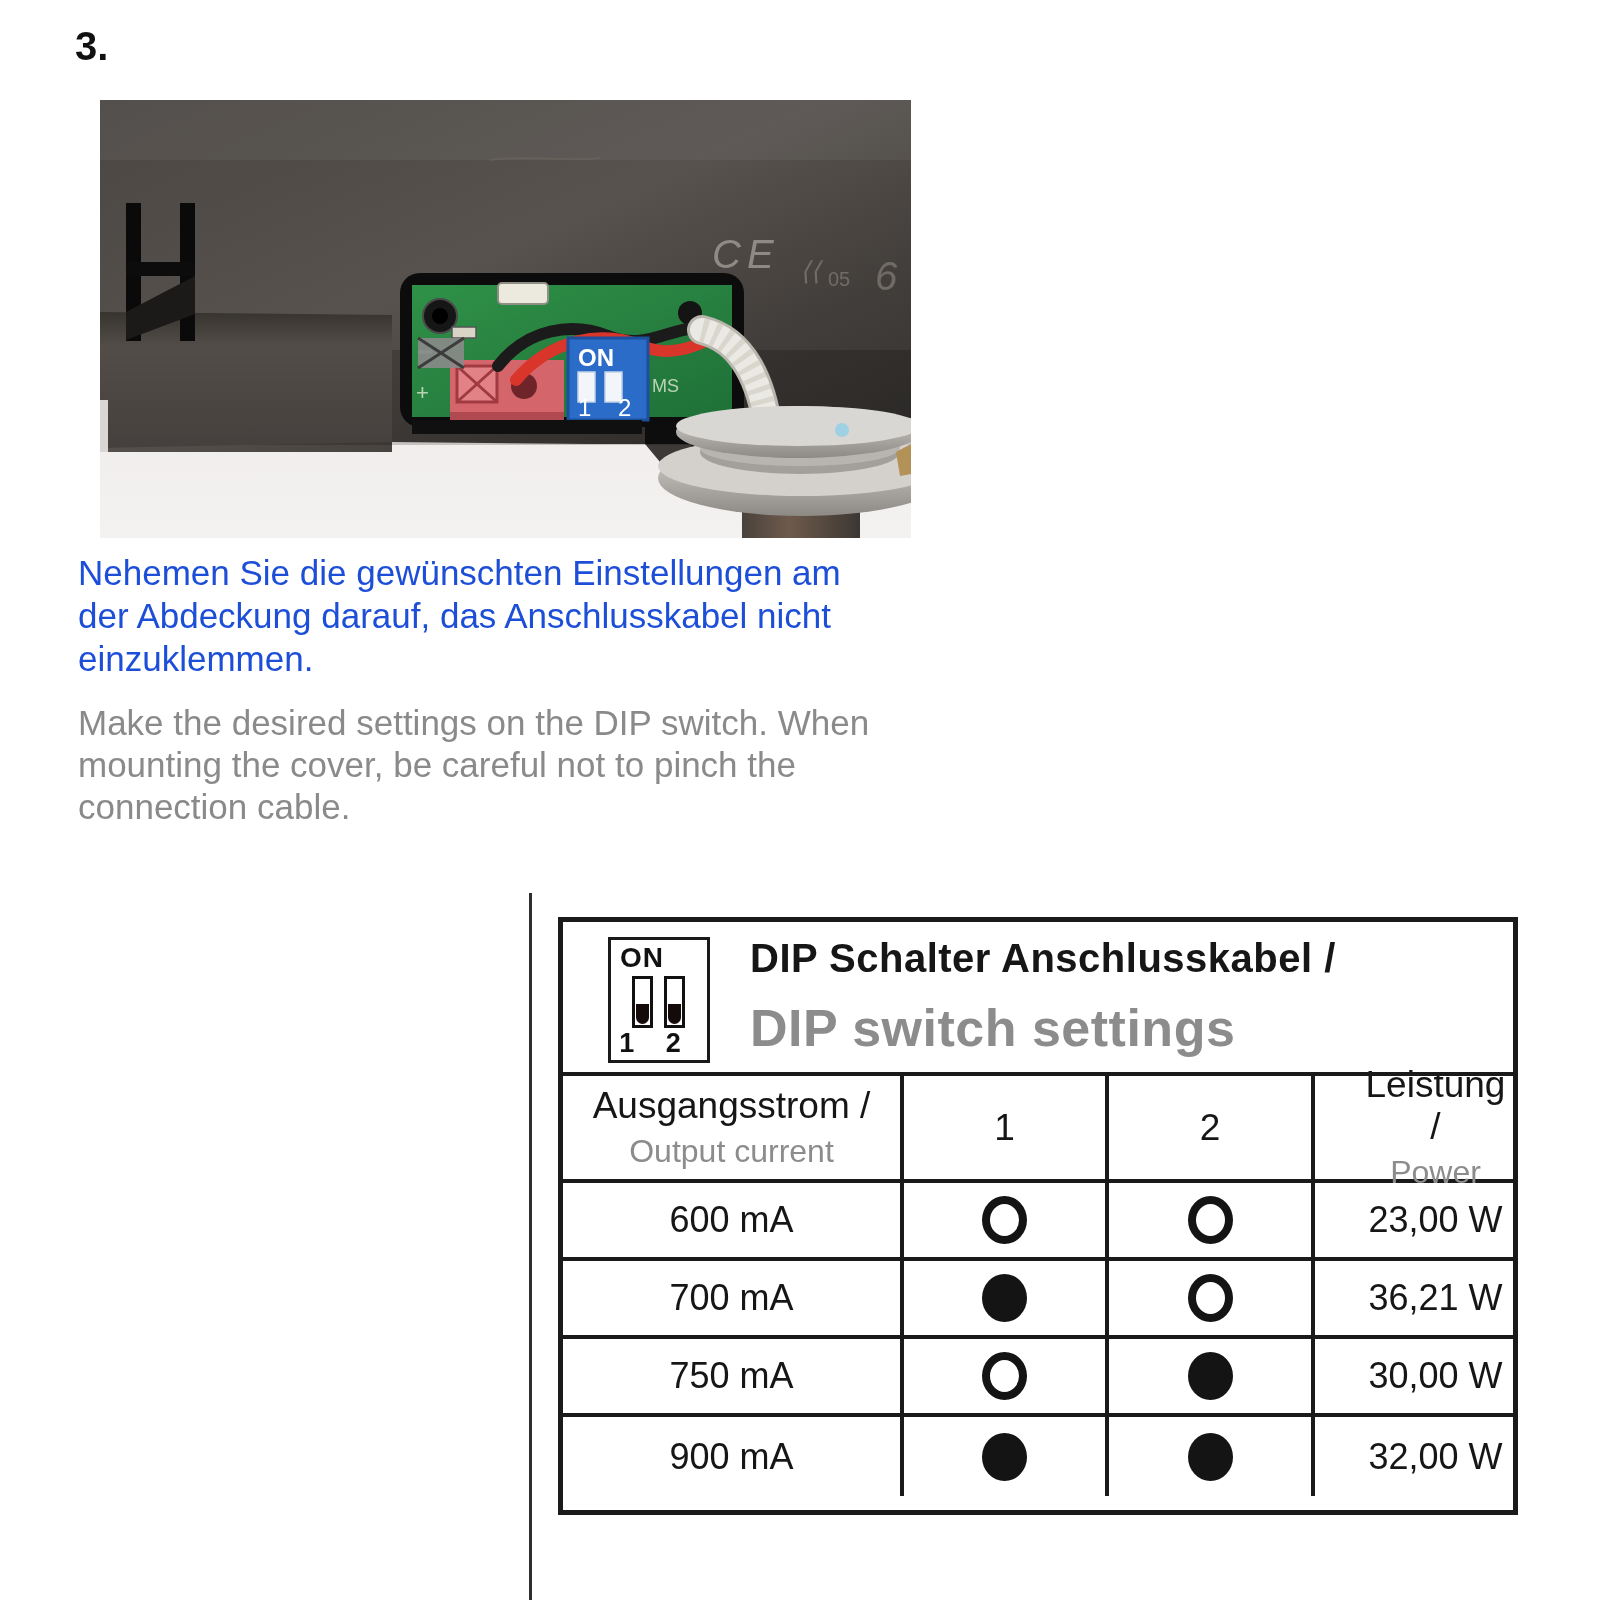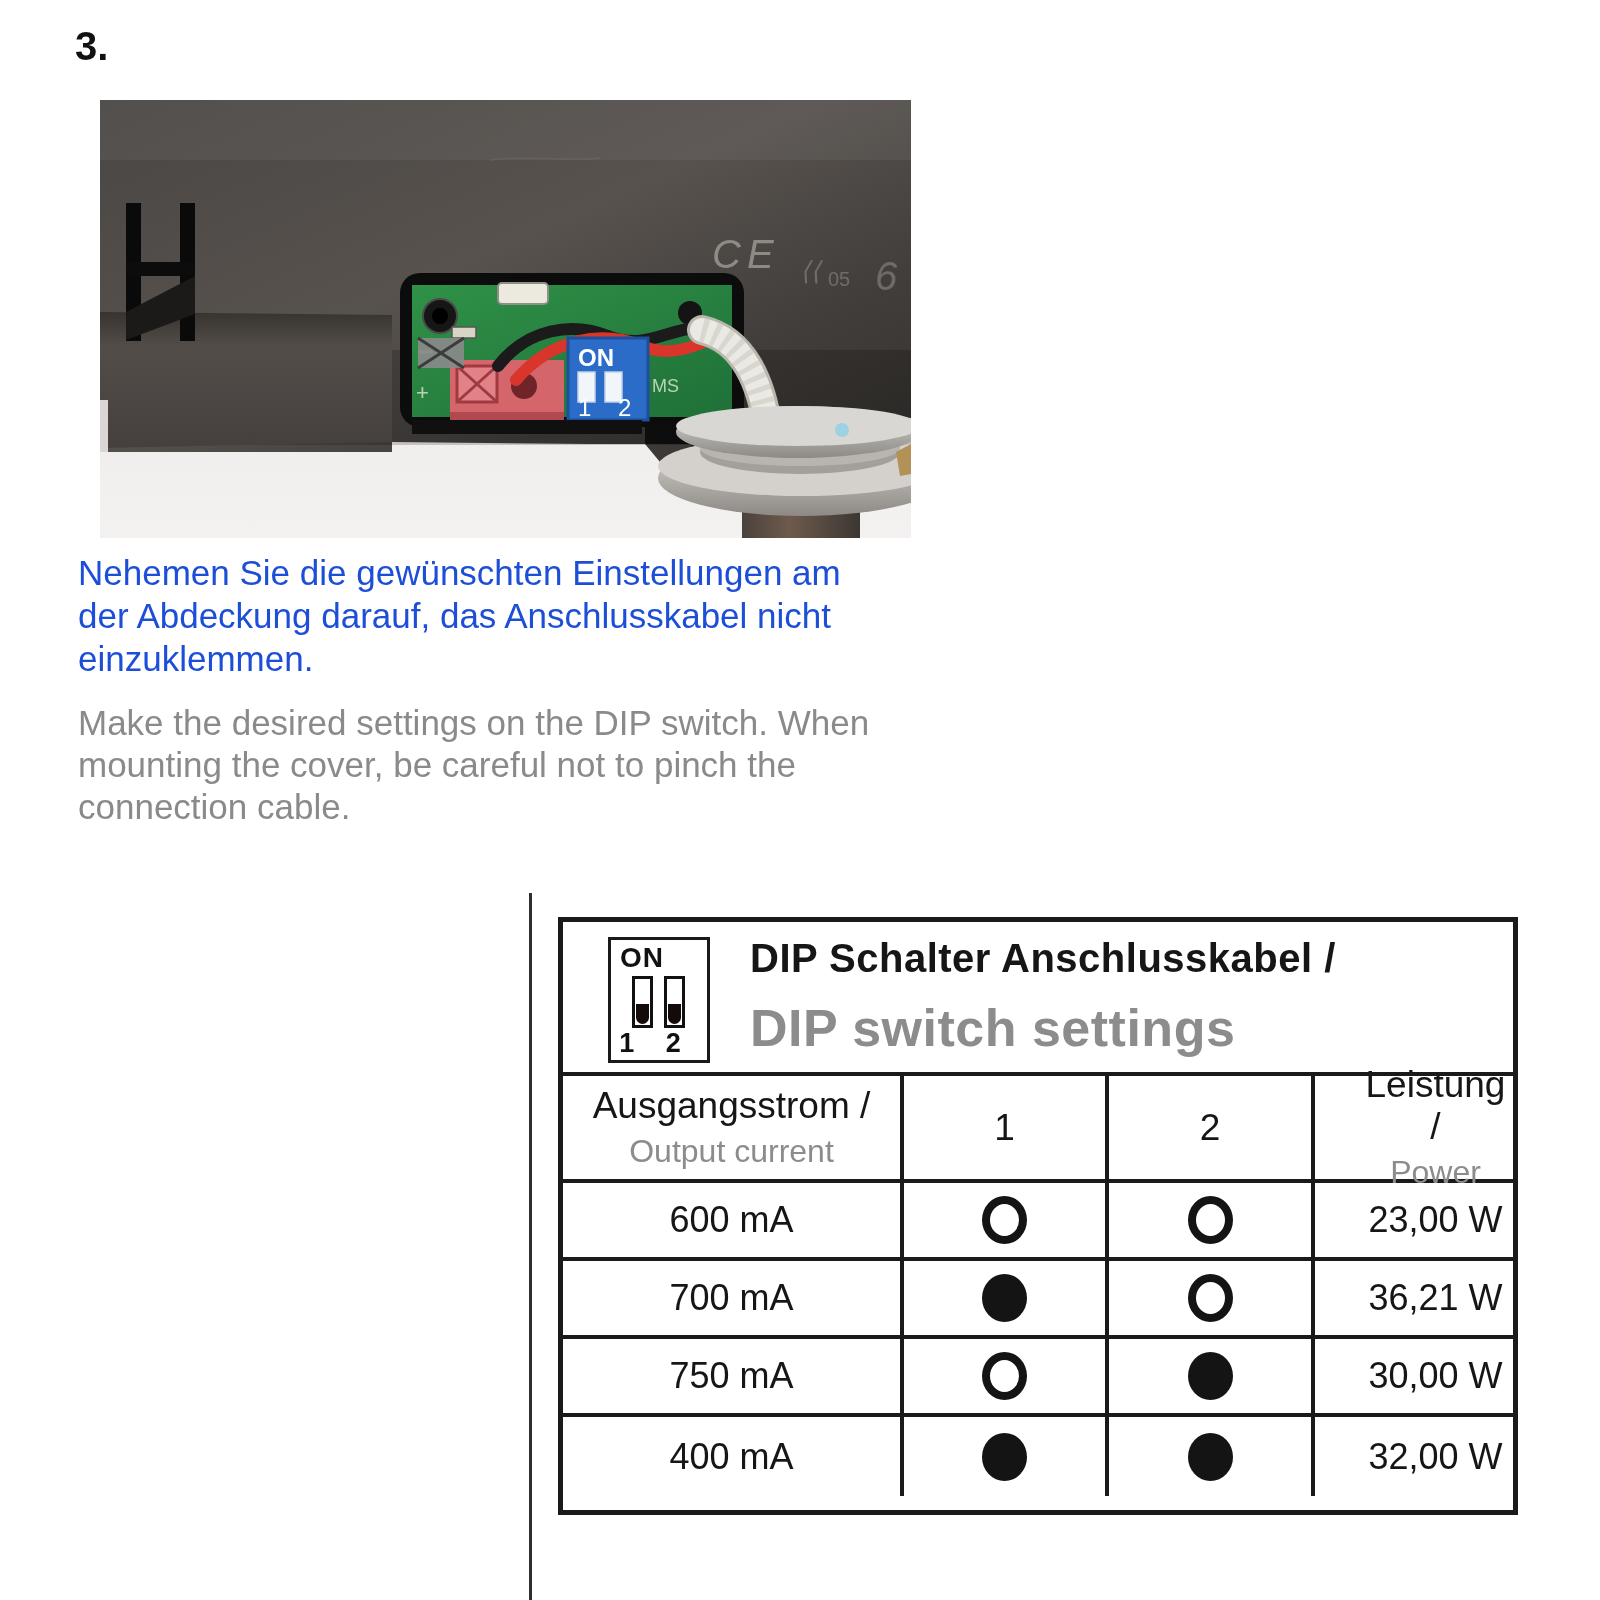--- a/index.html
+++ b/index.html
@@ -248,21 +248,21 @@
 
     <div class="cell">750 mA</div>
     <div class="cell">
         <span class="circle off"></span>
       </div>
     <div class="cell">
         <span class="circle on"></span>
       </div>
     <div class="cell c-last">30,00 W</div>
 
-    <div class="cell r-last">400 mA</div>
+    <div class="cell r-last">900 mA</div>
     <div class="cell r-last">
         <span class="circle on"></span>
       </div>
     <div class="cell r-last">
         <span class="circle on"></span>
       </div>
     <div class="cell r-last c-last">32,00 W</div>
   </div>
 </div>
 

